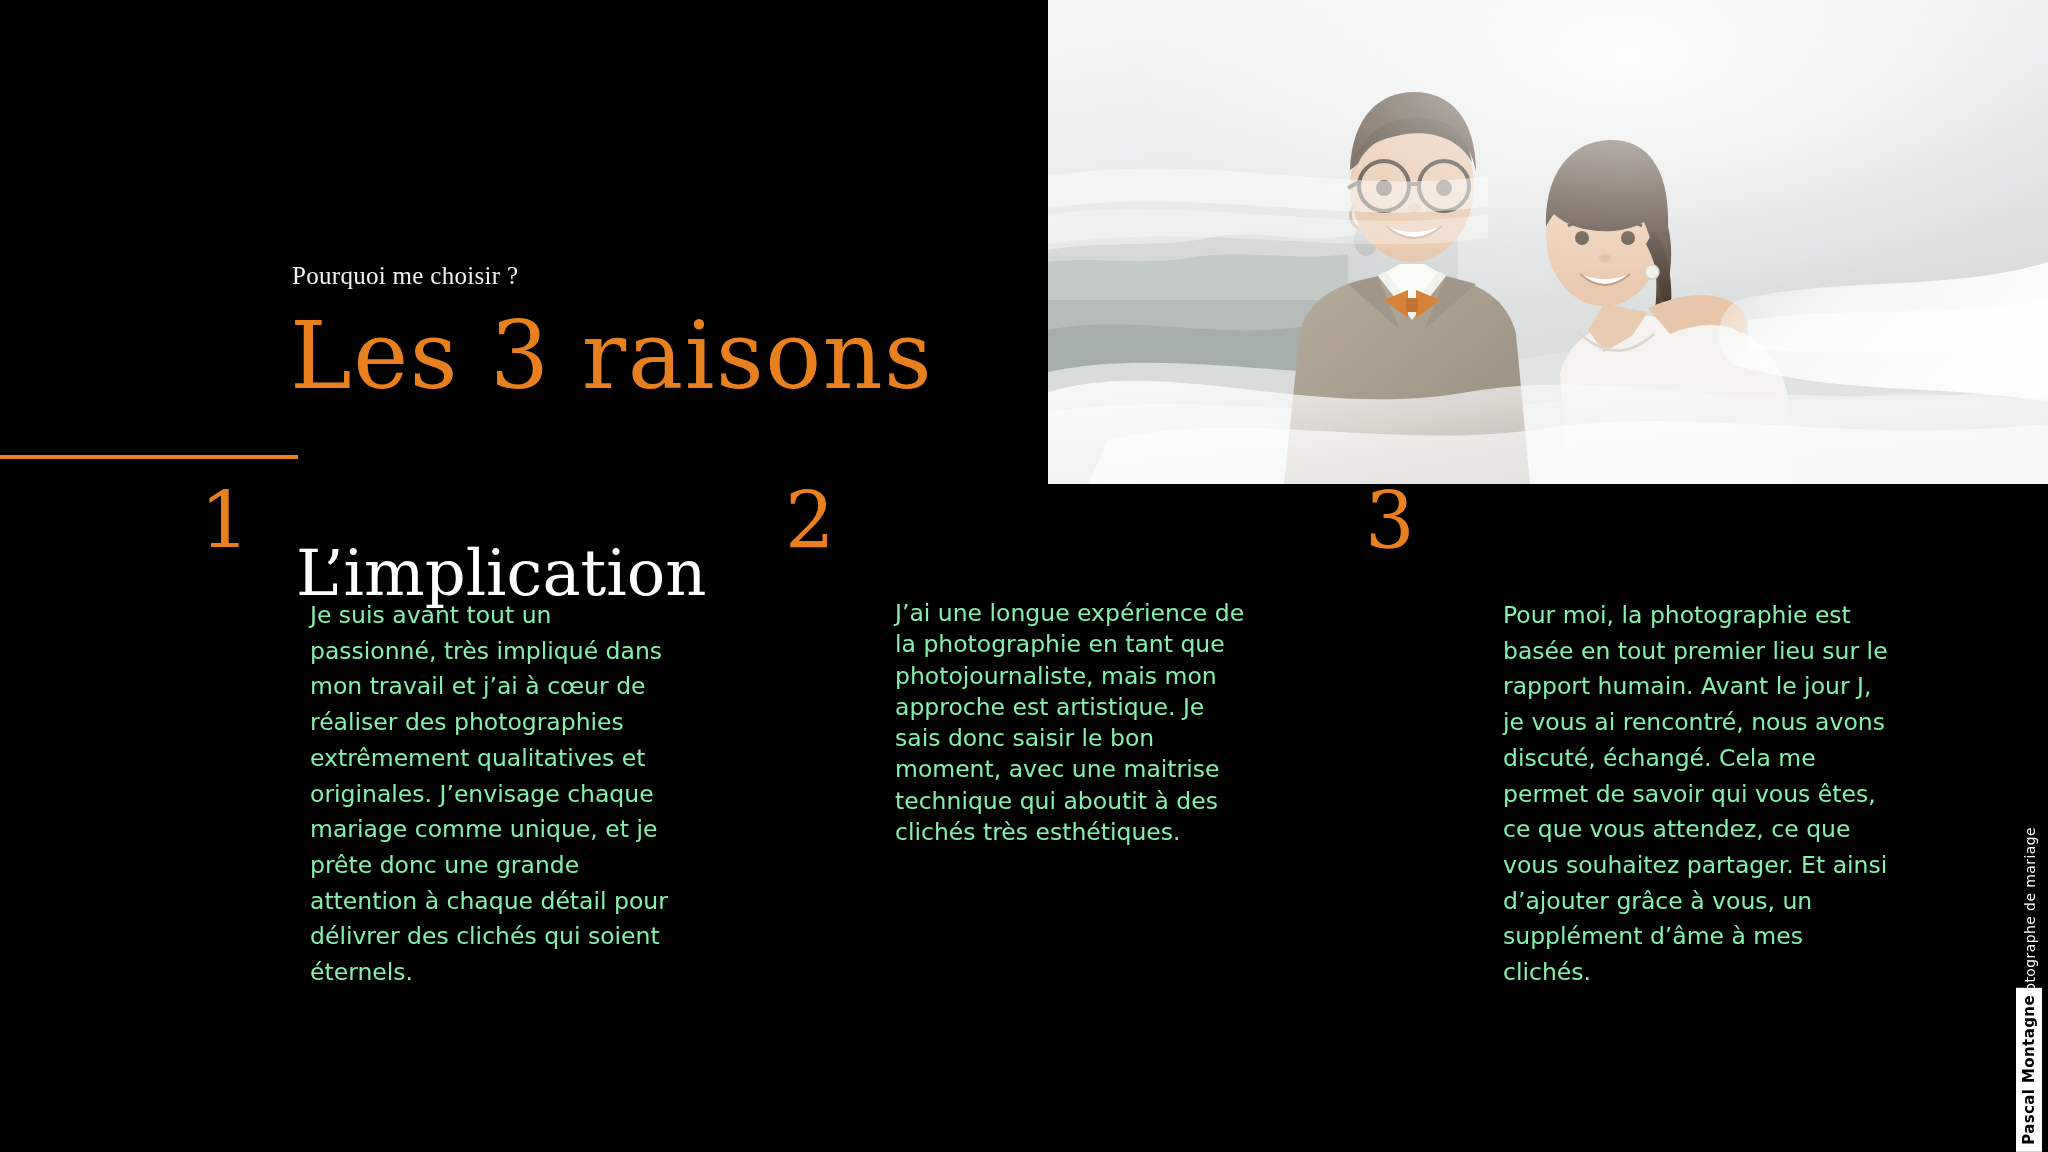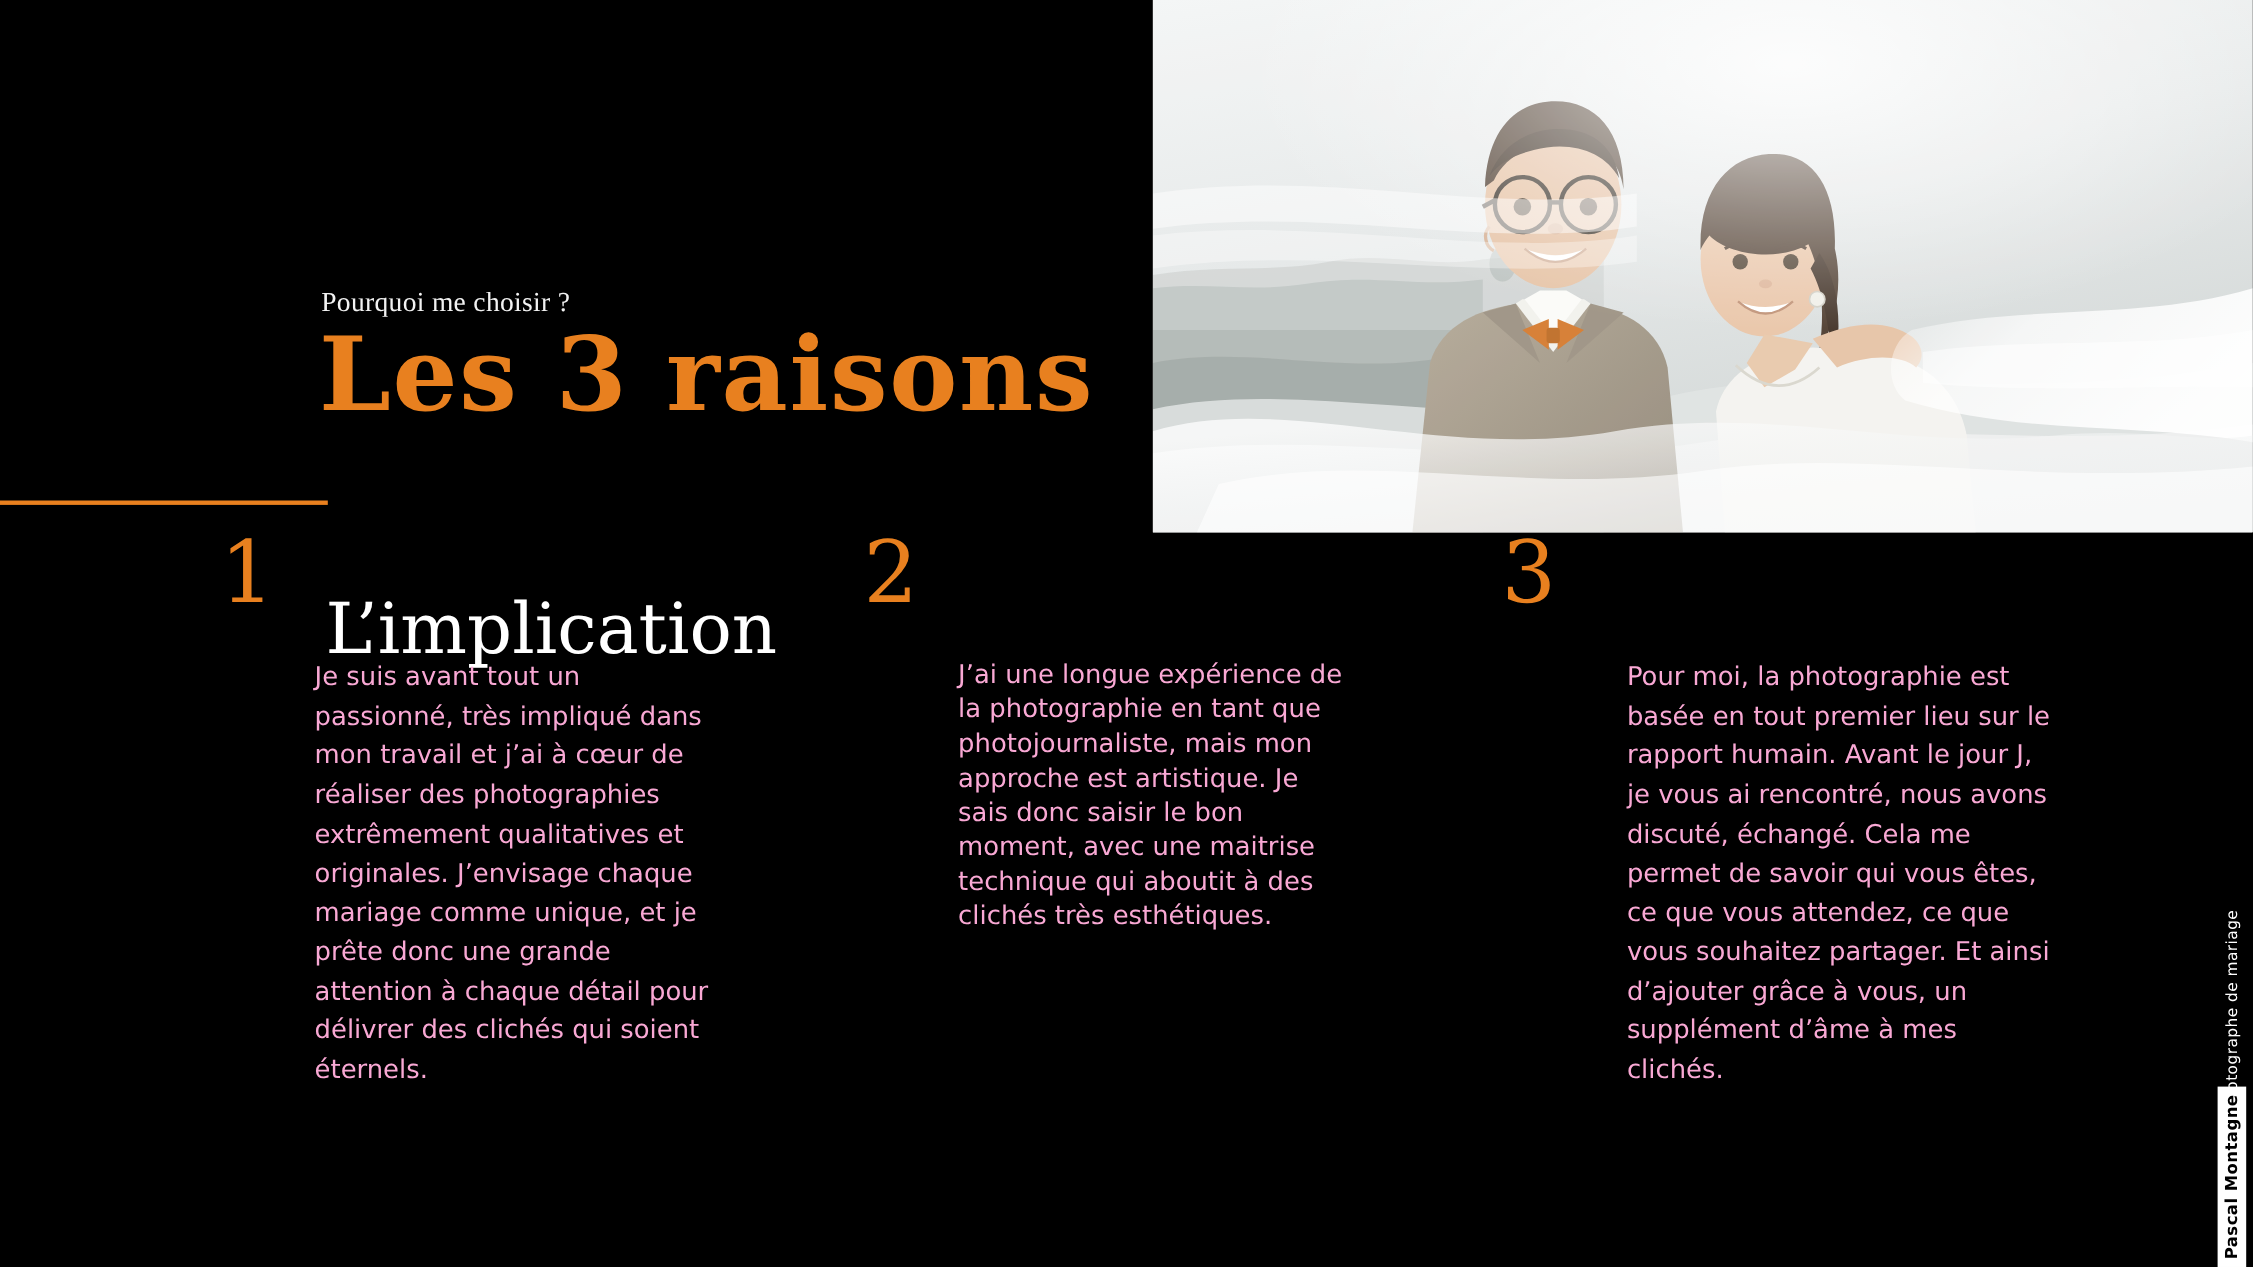--- a/index.html
+++ b/index.html
@@ -35,23 +35,23 @@
     top: 262px;
     font-family: Liberation Serif, serif;
     font-size: 25px;
     color: #f2f2f2;
     letter-spacing: 0.3px;
     white-space: nowrap;
   }
   .main-title {
     position: absolute;
     left: 290px;
-    top: 292px;
+    top: 308px;
     font-family: "DejaVu Serif", serif;
-    font-weight: 700;
+    font-weight: 400;
     font-size: 93px;
     line-height: 1.05;
     color: #e8801f;
     letter-spacing: 1.5px;
     white-space: nowrap;
   }
 
   
   .accent-rule {
     position: absolute;
@@ -98,27 +98,27 @@
     top: 16px;
     font-family: "DejaVu Serif", serif;
     font-size: 64px;
     line-height: 1;
     color: #ffffff;
     white-space: nowrap;
     margin-top: 33px;
   }
   .col-body {
     position: absolute;
-    left: 86px;
+    left: 110px;
     top: 106px;
     width: 370px;
     font-family: "DejaVu Sans", sans-serif;
     font-size: 23.5px;
     line-height: 1.52;
-    color: #f9a8d4;
+    color: #86efac;
   }
   .col-2 .col-body { width: 358px; line-height: 1.33; }
   .col-3 .col-body { width: 390px; margin-left: 28px; }
 
   
   .brand-strip {
     position: absolute;
     right: 0;
     top: 896px;
     width: 48px;

